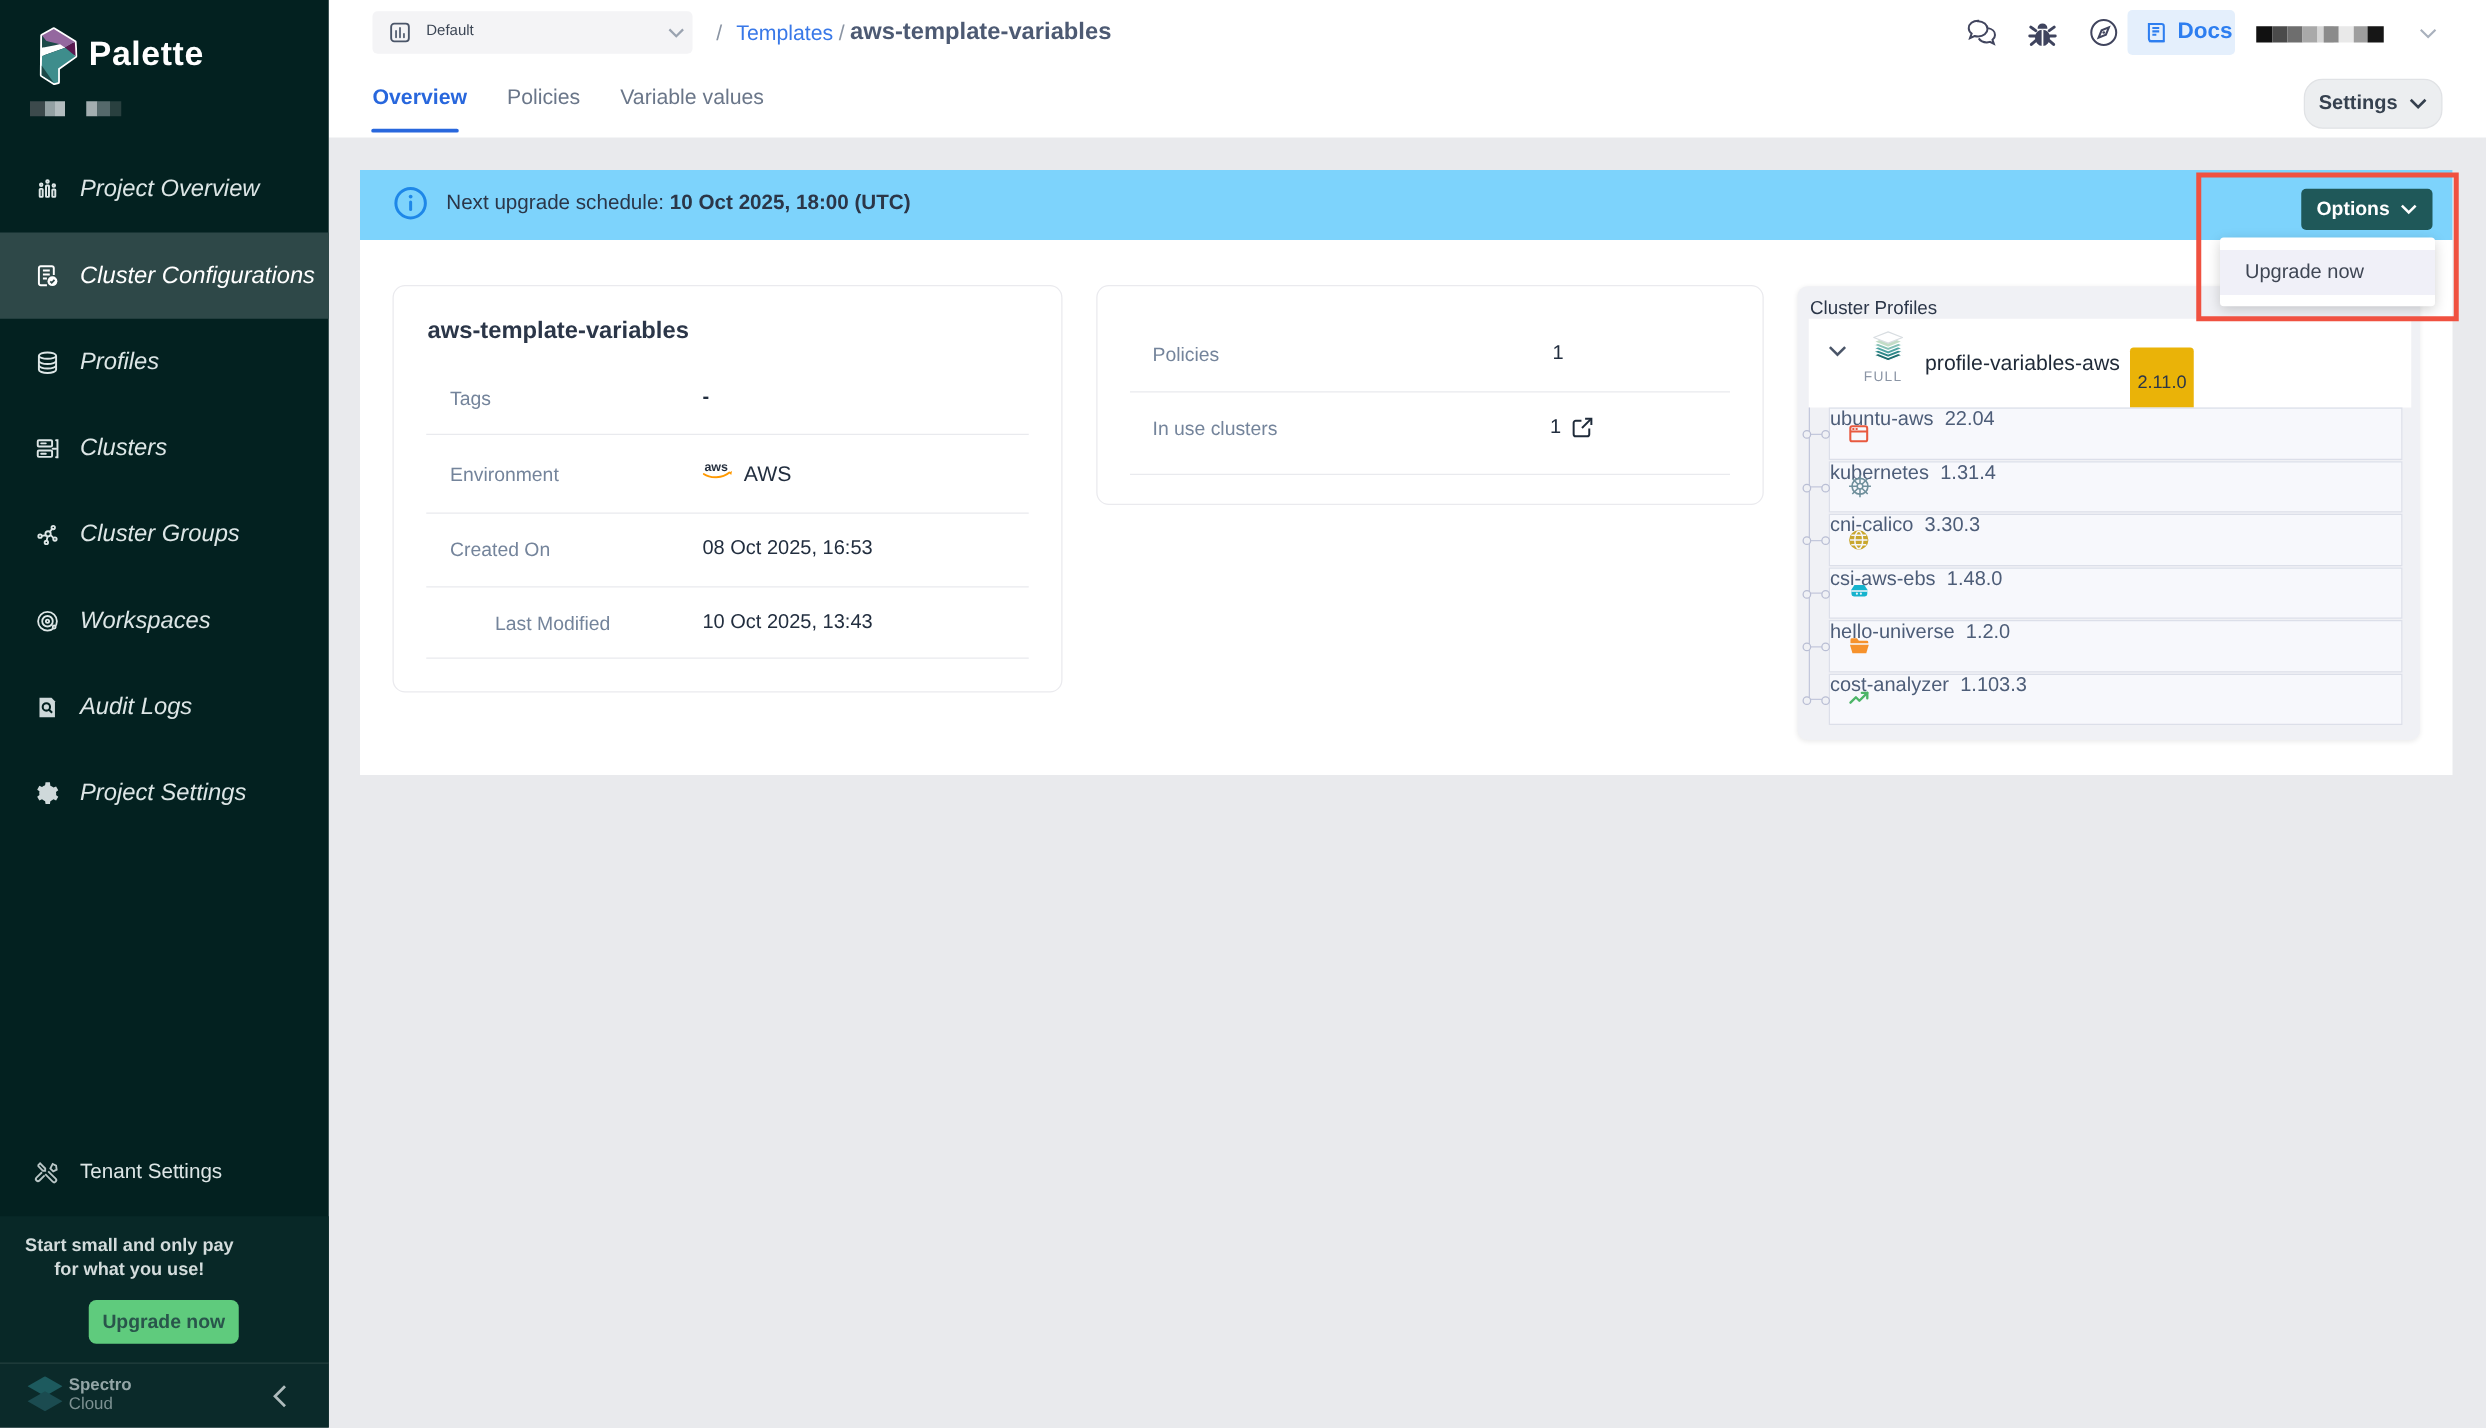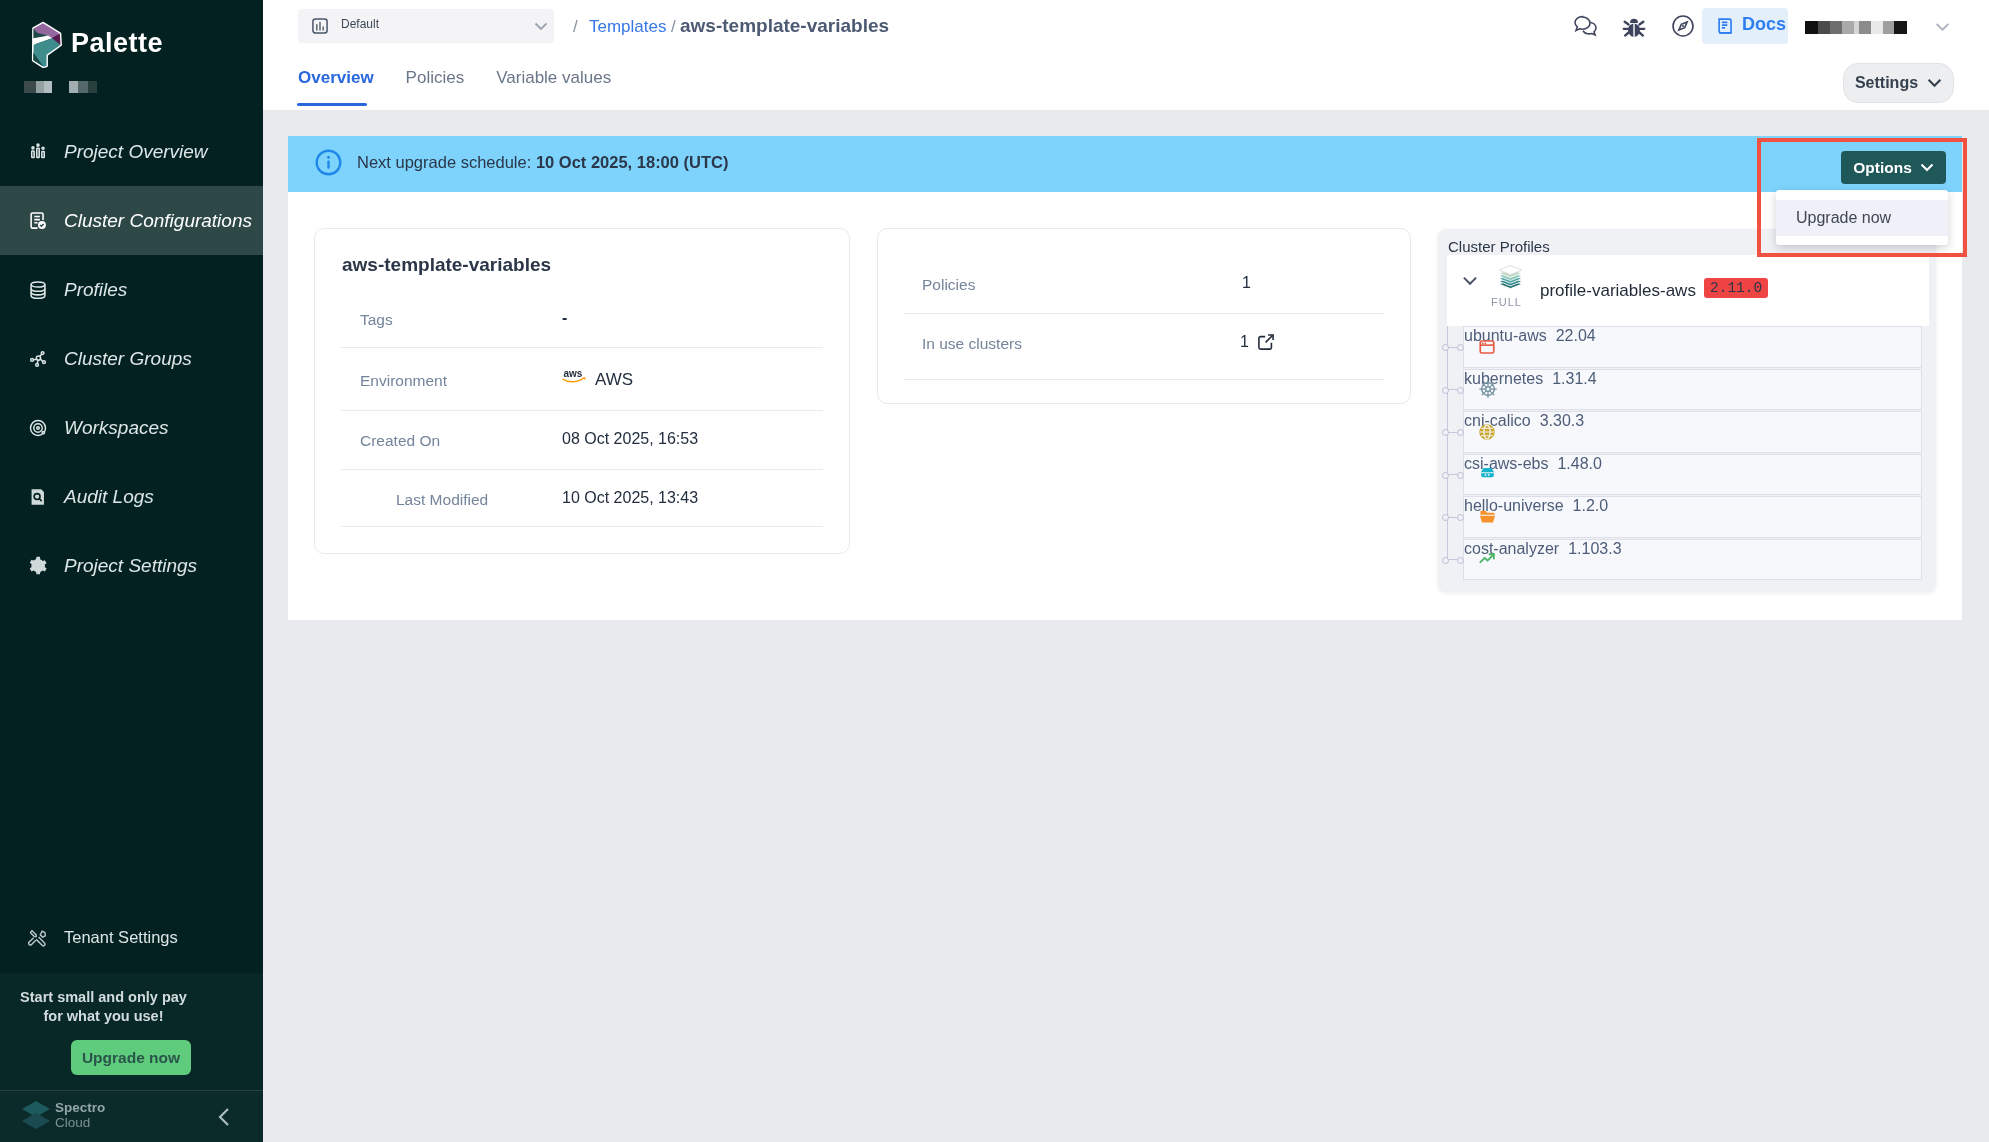--- a/index.html
+++ b/index.html
@@ -178,21 +178,21 @@
         <polygon points="13.5,16.6 25,21.1 13.5,25.6 2,21.1" fill="#1f6f70" stroke="#fff" stroke-width="0.9"></polygon>
         <polygon points="13.5,13.9 25,18.4 13.5,22.9 2,18.4" fill="#2e8889" stroke="#fff" stroke-width="0.9"></polygon>
         <polygon points="13.5,11.2 25,15.7 13.5,20.2 2,15.7" fill="#4da3a2" stroke="#fff" stroke-width="0.9"></polygon>
         <polygon points="13.5,8.5 25,13 13.5,17.5 2,13" fill="#84c0b6" stroke="#fff" stroke-width="0.9"></polygon>
         <polygon points="13.5,5.8 25,10.3 13.5,14.8 2,10.3" fill="#c2dcc6" stroke="#fff" stroke-width="0.9"></polygon>
         <polygon points="13.5,2.5 25,7 13.5,11.5 2,7" fill="#fff" stroke="#d8dde1" stroke-width="0.9"></polygon>
         </g>
       </svg>
       <div style="position:absolute;left:53px;top:67px;font-size:11px;color:#8b95a5;letter-spacing:1px;">FULL</div>
       <div style="position:absolute;left:102px;top:52px;font-size:17px;color:#1f2937;">profile-variables-aws</div>
-      <div style="position:absolute;left:266px;top:49px;padding:2px 6px;background:#ef4444;border-radius:3px;font-size:14.5px;color:#2b3648;font-family:Liberation Mono, monospace;">2.11.0</div>
+      <div style="position:absolute;left:266px;top:49px;padding:20px 6px;background:#eab308;border-radius:3px;font-size:14.5px;color:#2b3648;">2.11.0</div>
       <div id="treeLine" style="position:absolute;left:9px;top:97px;width:1px;height:232px;background:#c3c8dc;"></div>
       <div id="layerRows" style="position:absolute;left:25px;top:97px;width:459px;">
         <div class="lrow">
           <span class="conn"></span>
           <svg class="lic" width="18" height="18" viewBox="0 0 24 24" fill="none" stroke="#e8593f" stroke-width="2.2">
             <rect x="3" y="4" width="18" height="16" rx="2"></rect>
             <path d="M3 9.5h18"></path>
             <path d="M6 7h0.5M9.5 7h0.5" stroke-linecap="round"></path>
           </svg>
           <span class="lname">ubuntu-aws</span>
@@ -313,20 +313,32 @@
             <ellipse cx="12" cy="6" rx="7.5" ry="2.8"></ellipse>
             <path d="M4.5 10.5c0 1.55 3.36 2.8 7.5 2.8s7.5-1.25 7.5-2.8"></path>
             <path d="M4.5 14.5c0 1.55 3.36 2.8 7.5 2.8s7.5-1.25 7.5-2.8"></path>
             <path d="M4.5 6v12.3c0 1.55 3.36 2.8 7.5 2.8s7.5-1.25 7.5-2.8V6"></path>
           </svg>
       </span>
         <span class="lbl">Profiles</span>
       </div>
       <div class="nav-item">
         <span class="ic">
+        <svg width="22" height="22" viewBox="0 0 24 24" fill="none" stroke="#dde6e6" stroke-width="1.7">
+            <rect x="3.5" y="4.5" width="12.5" height="5.6" rx="1"></rect>
+            <rect x="3.5" y="13.5" width="12.5" height="5.6" rx="1"></rect>
+            <path d="M6.5 7.3h4M6.5 16.3h4" stroke-linecap="round"></path>
+            <path d="M19.5 4.5h1.2v15h-1.2" stroke-linecap="round"></path>
+            <path d="M16.5 12h3" stroke-linecap="round"></path>
+          </svg>
+      </span>
+        <span class="lbl">Clusters</span>
+      </div>
+      <div class="nav-item">
+        <span class="ic">
         <svg width="22" height="22" viewBox="0 0 24 24" fill="none" stroke="#dde6e6" stroke-width="1.6">
             <circle cx="12.5" cy="11" r="2.3"></circle>
             <circle cx="5.5" cy="13" r="1.5"></circle>
             <circle cx="17" cy="5.5" r="1.5"></circle>
             <circle cx="18.5" cy="15.5" r="1.5"></circle>
             <circle cx="11" cy="18.5" r="1.5"></circle>
             <path d="M10.6 12.2l-3.6 0.6M14 9.3l1.9-2.4M14.7 12l2.4 2.6M12 13.2l-0.7 3.8"></path>
           </svg>
       </span>
         <span class="lbl">Cluster Groups</span>

